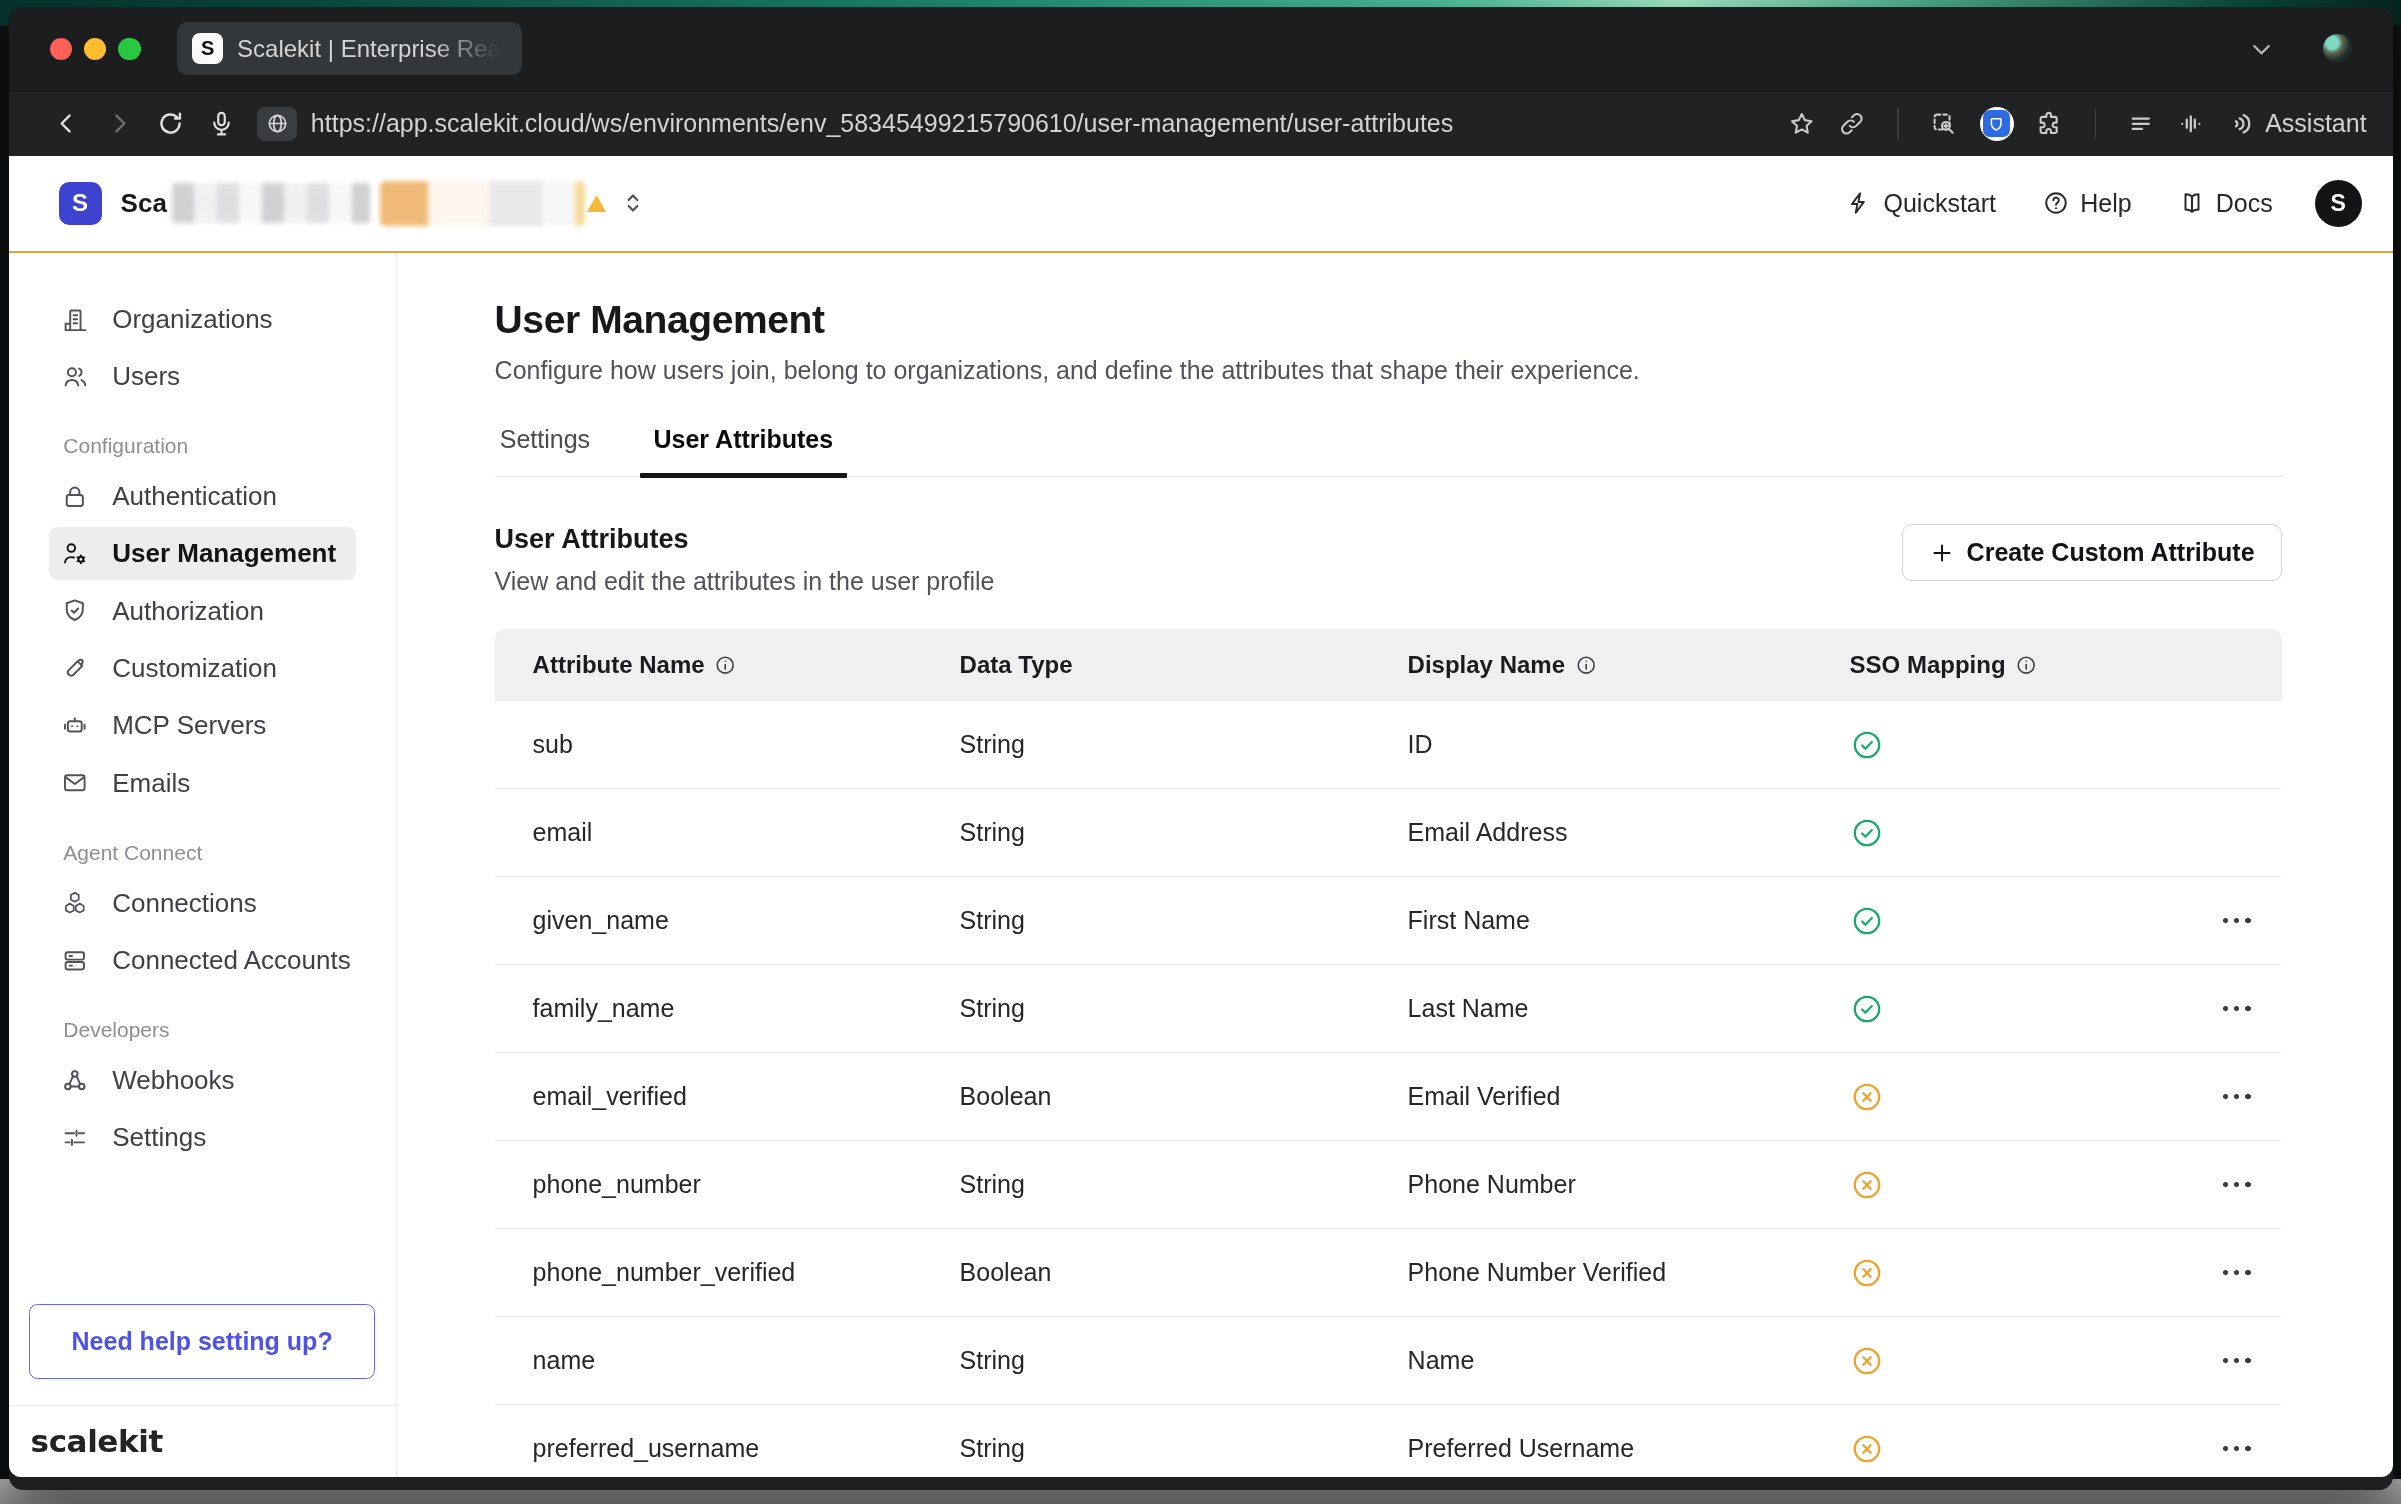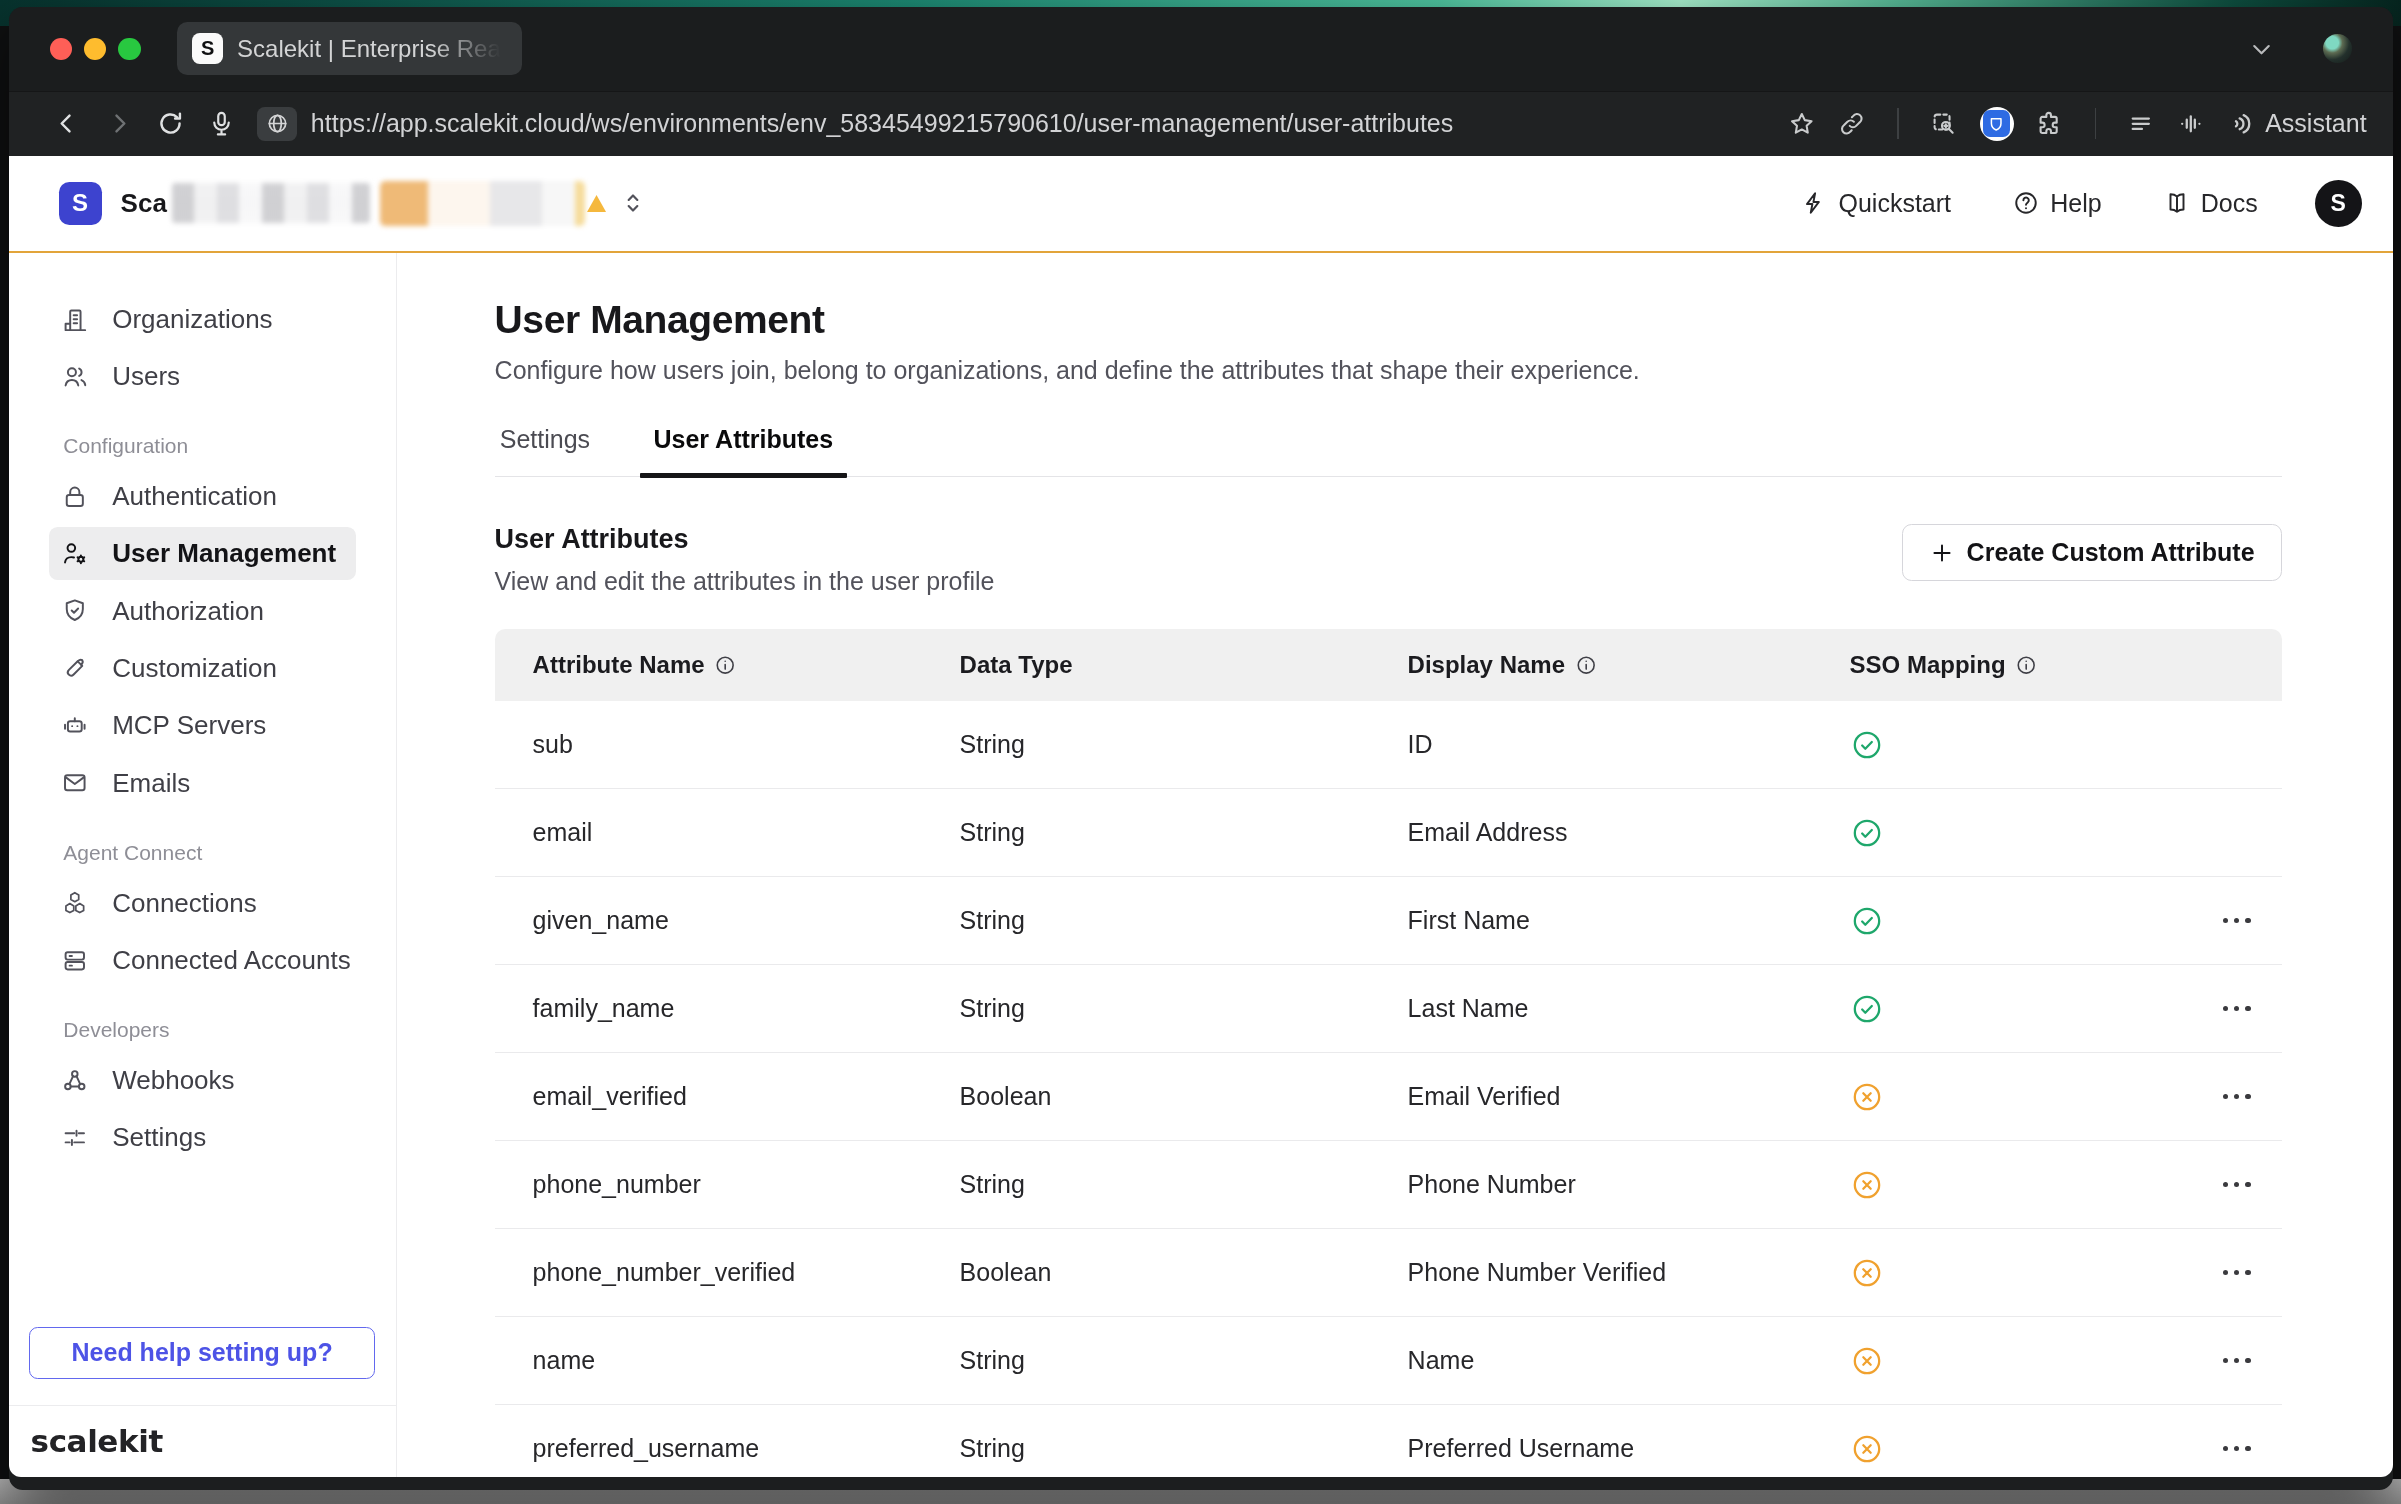--- a/index.html
+++ b/index.html
@@ -62,39 +62,39 @@
     background-image:
       repeating-linear-gradient(90deg, rgba(206,206,209,.95) 0 22.4px, rgba(240,240,241,.95) 22.4px 45px, rgba(221,221,224,.95) 45px 67px, rgba(247,247,248,.95) 67px 90px),
       repeating-linear-gradient(0deg, rgba(255,255,255,.4) 0 13px, rgba(201,201,205,.4) 13px 26px);
     filter:blur(2.6px); }
   .blur2 { width:205px; height:45px; margin-left:10.3px; border-radius:5.2px;
     background:linear-gradient(90deg,#efba77 0 48px,#fdf6ee 48px 110px,#e7e7e9 110px 162px,#f7f7f7 162px 195px,#f6dc9b 195px 100%);
     filter:blur(2.6px); }
   .warn-tri { width:19px; height:17px; background:#f5b83d; clip-path:polygon(50% 0,100% 100%,0 100%);
     margin-left:1.7px; filter:blur(0.7px); }
   .updown { width:26px; height:26px; color:#52525b; margin-left:13.8px; }
-  .hdr-right { margin-left:auto; display:flex; align-items:center; gap:62px; }
+  .hdr-right { margin-left:auto; display:flex; align-items:center; gap:47px; }
   .hdr-action { display:flex; align-items:center; gap:11.2px; font-size:25px; color:#27272a; cursor:pointer; }
   .hdr-action svg { width:26px; height:26px; color:#27272a; }
   .hdr-avatar { width:47px; height:47px; border-radius:50%; background:#141417; color:#fff;
     display:flex; align-items:center; justify-content:center; font-size:23px; font-weight:600; margin-left:-5.2px; }
 
   .app-body { flex:1; display:flex; min-height:0; }
 
   
   .sidebar { width:388px; flex:0 0 auto; border-right:1.7px solid #ececee; display:flex; flex-direction:column; padding-top:40px; }
   .side-nav { padding:0 40px; }
   .side-item { height:53px; margin-bottom:4.3px; display:flex; align-items:center; gap:24px;
     border-radius:8.6px; padding-left:12px; font-size:26px; color:#3f3f46; cursor:pointer; }
   .side-item .s-ic { width:27.6px; height:27.6px; color:#52525b; display:flex; }
   .side-item .s-ic svg { width:27.6px; height:27.6px; }
   .side-item.active { background:#ededee; color:#131316; font-weight:600; }
   .side-item.active .s-ic { color:#131316; }
   .side-label { margin:31px 0 12px 14.7px; font-size:21px; color:#8e8e96; }
-  .help-btn { margin:auto 20.7px 26px; height:52px; border:1.7px solid #6268ee; border-radius:8.6px;
+  .help-btn { margin:auto 20.7px 26px; height:75px; border:1.7px solid #6268ee; border-radius:8.6px;
     color:#4d53e6; font-size:25px; font-weight:600; display:flex; align-items:center; justify-content:center;
     background:#fff; cursor:pointer; flex:0 0 auto; }
   .side-footer { border-top:1.7px solid #ececee; height:72px; flex:0 0 auto; display:flex; align-items:center; padding-left:22px; }
   .brand { font-family:"DejaVu Sans", sans-serif; font-weight:700; font-size:31px; color:#232326; letter-spacing:-0.4px; }
 
   
   .main { flex:1; min-width:0; padding:0 111px 0 98px; overflow:hidden; }
   .page-title { margin-top:45px; font-size:39px; font-weight:600; color:#18181b; letter-spacing:-0.4px; }
   .page-sub { margin-top:13.8px; font-size:25px; color:#52525b; }
   .tabs { margin-top:40px; display:flex; gap:53px; border-bottom:1.7px solid #e4e4e7; }

